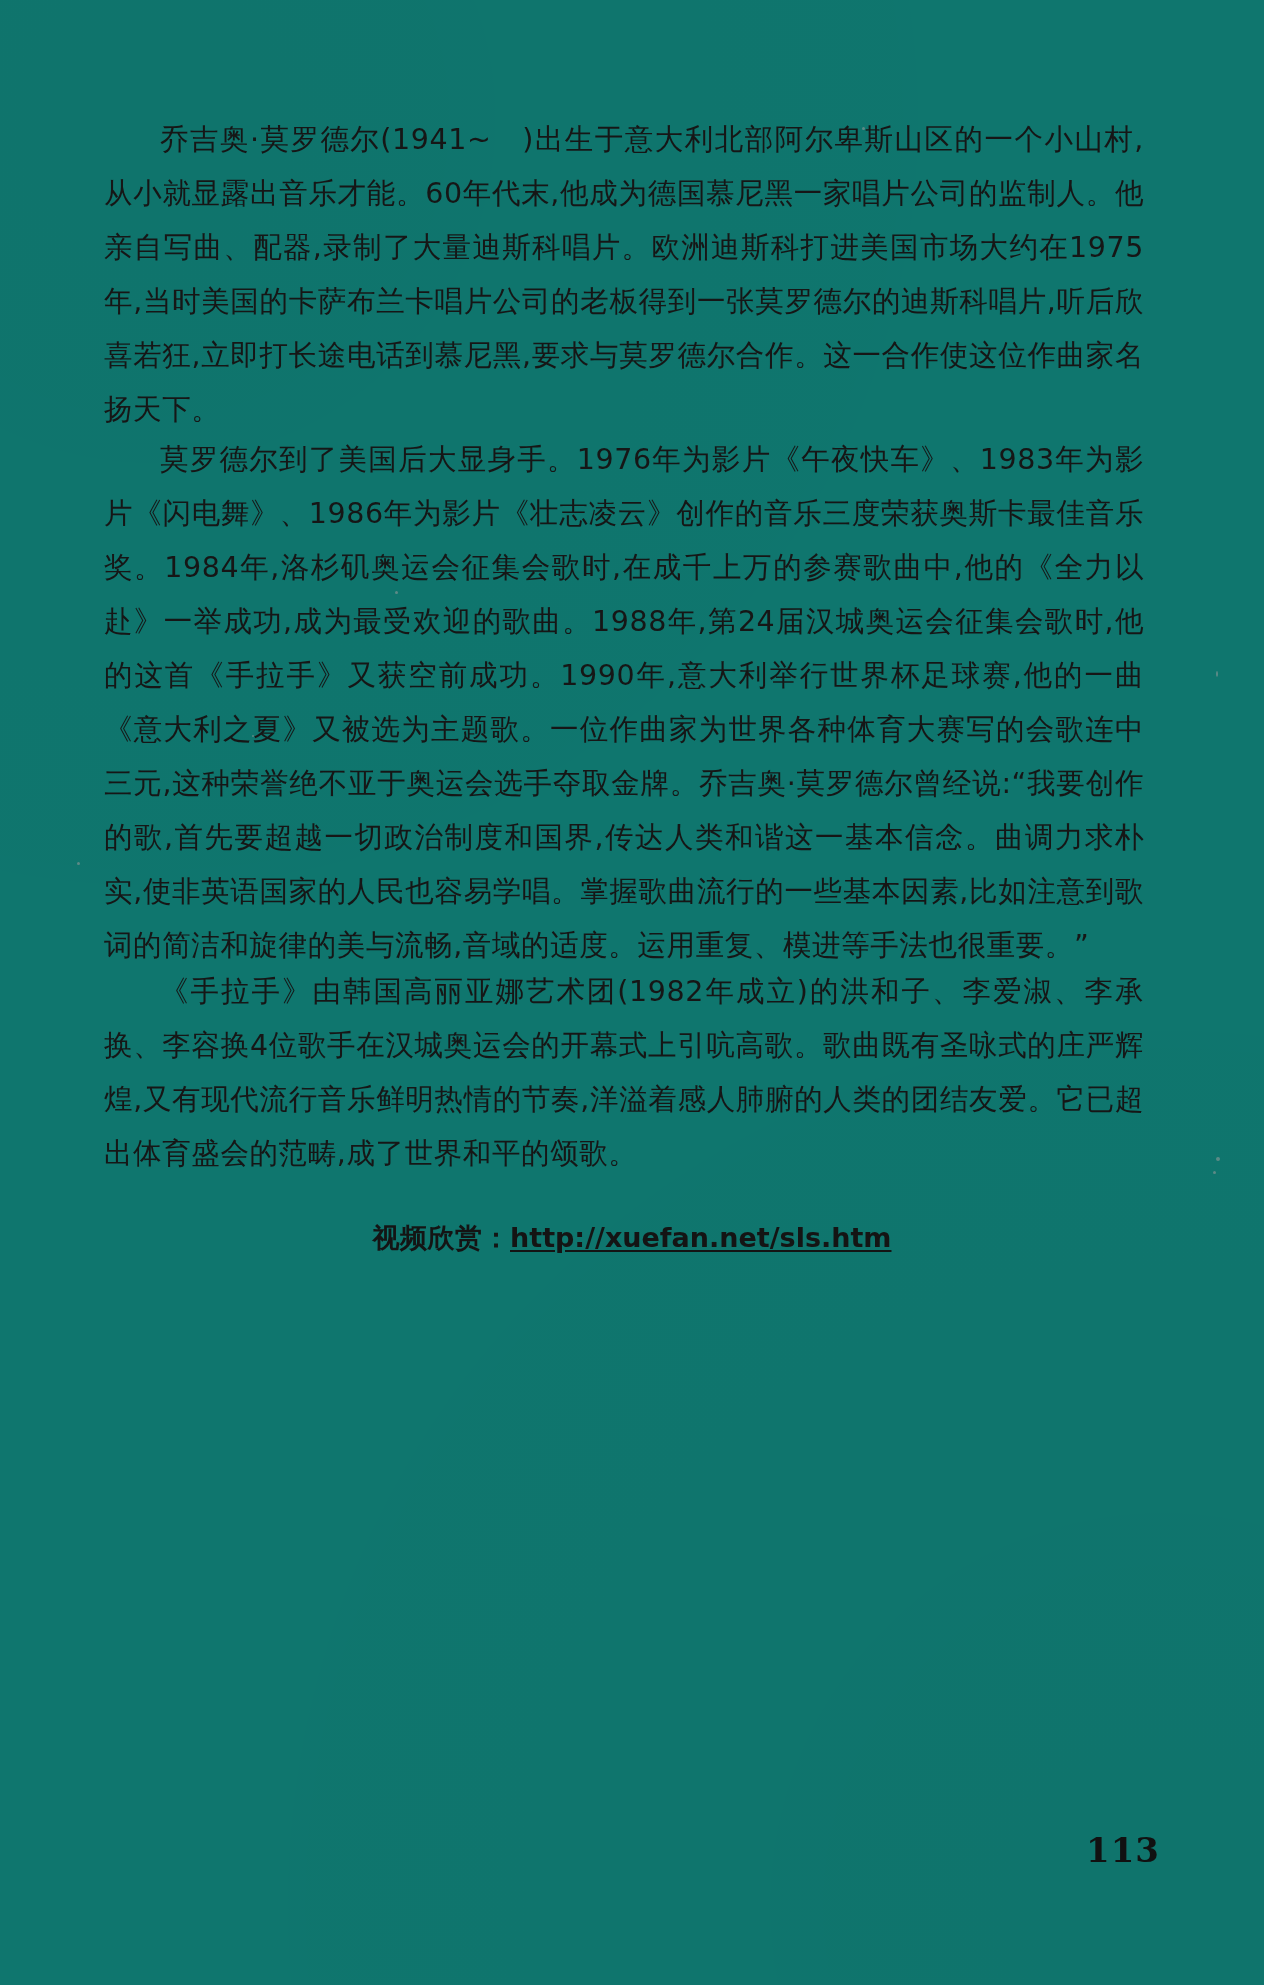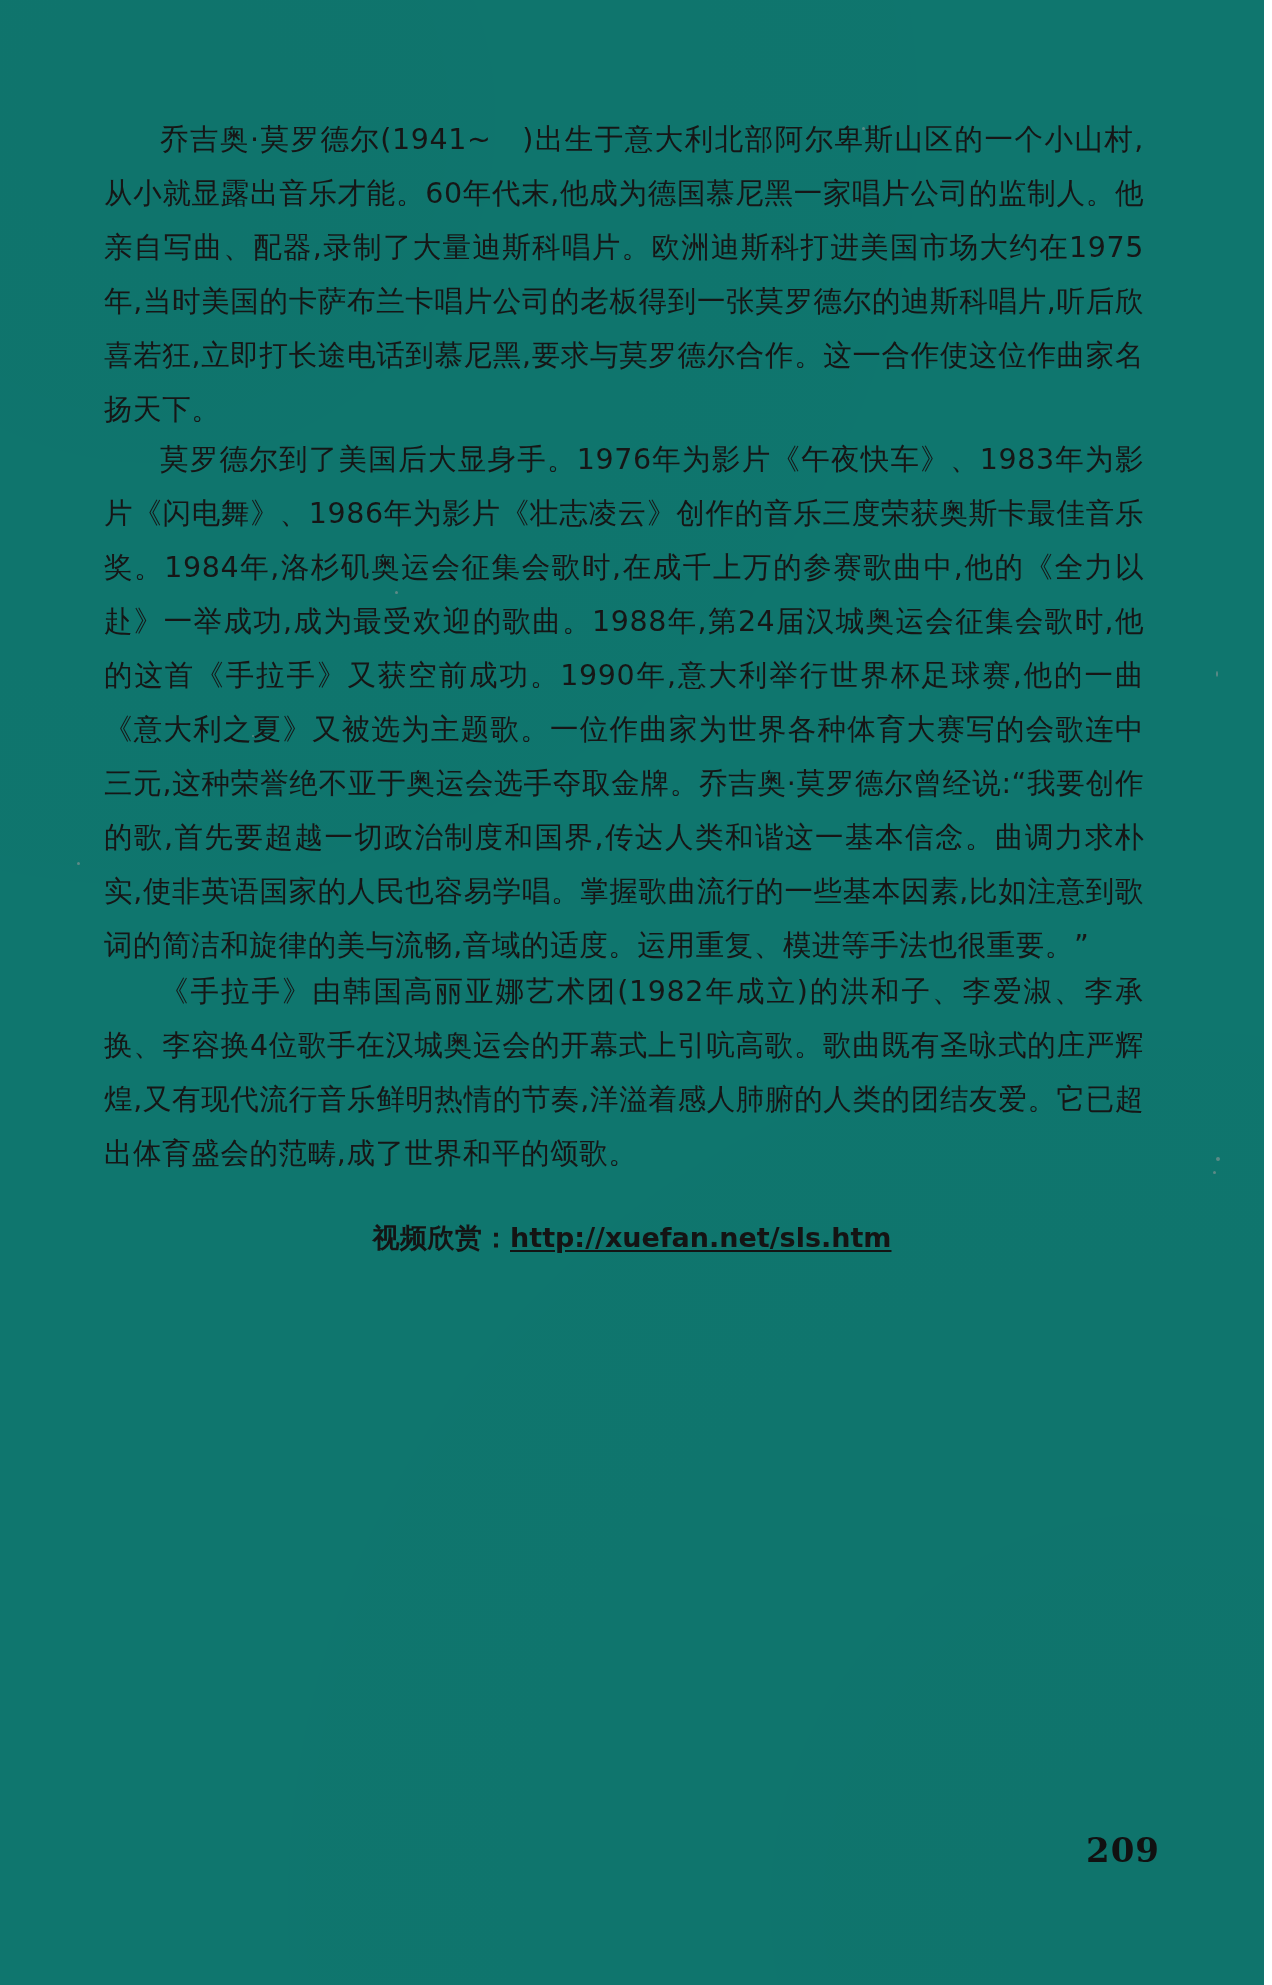--- a/index.html
+++ b/index.html
@@ -127,15 +127,15 @@
     <div style="position:relative; height:110px;">
       <div class="link-line" style="top:42px;">
         <span class="link-wrap">
           <span class="link-label">视频欣赏：</span><span class="link-url">http://xuefan.net/sls.htm</span>
         </span>
       </div>
     </div>
 
   </div>
 
-  <div class="page-number">209</div>
+  <div class="page-number">113</div>
 
 </div>
 
 </body></html>

